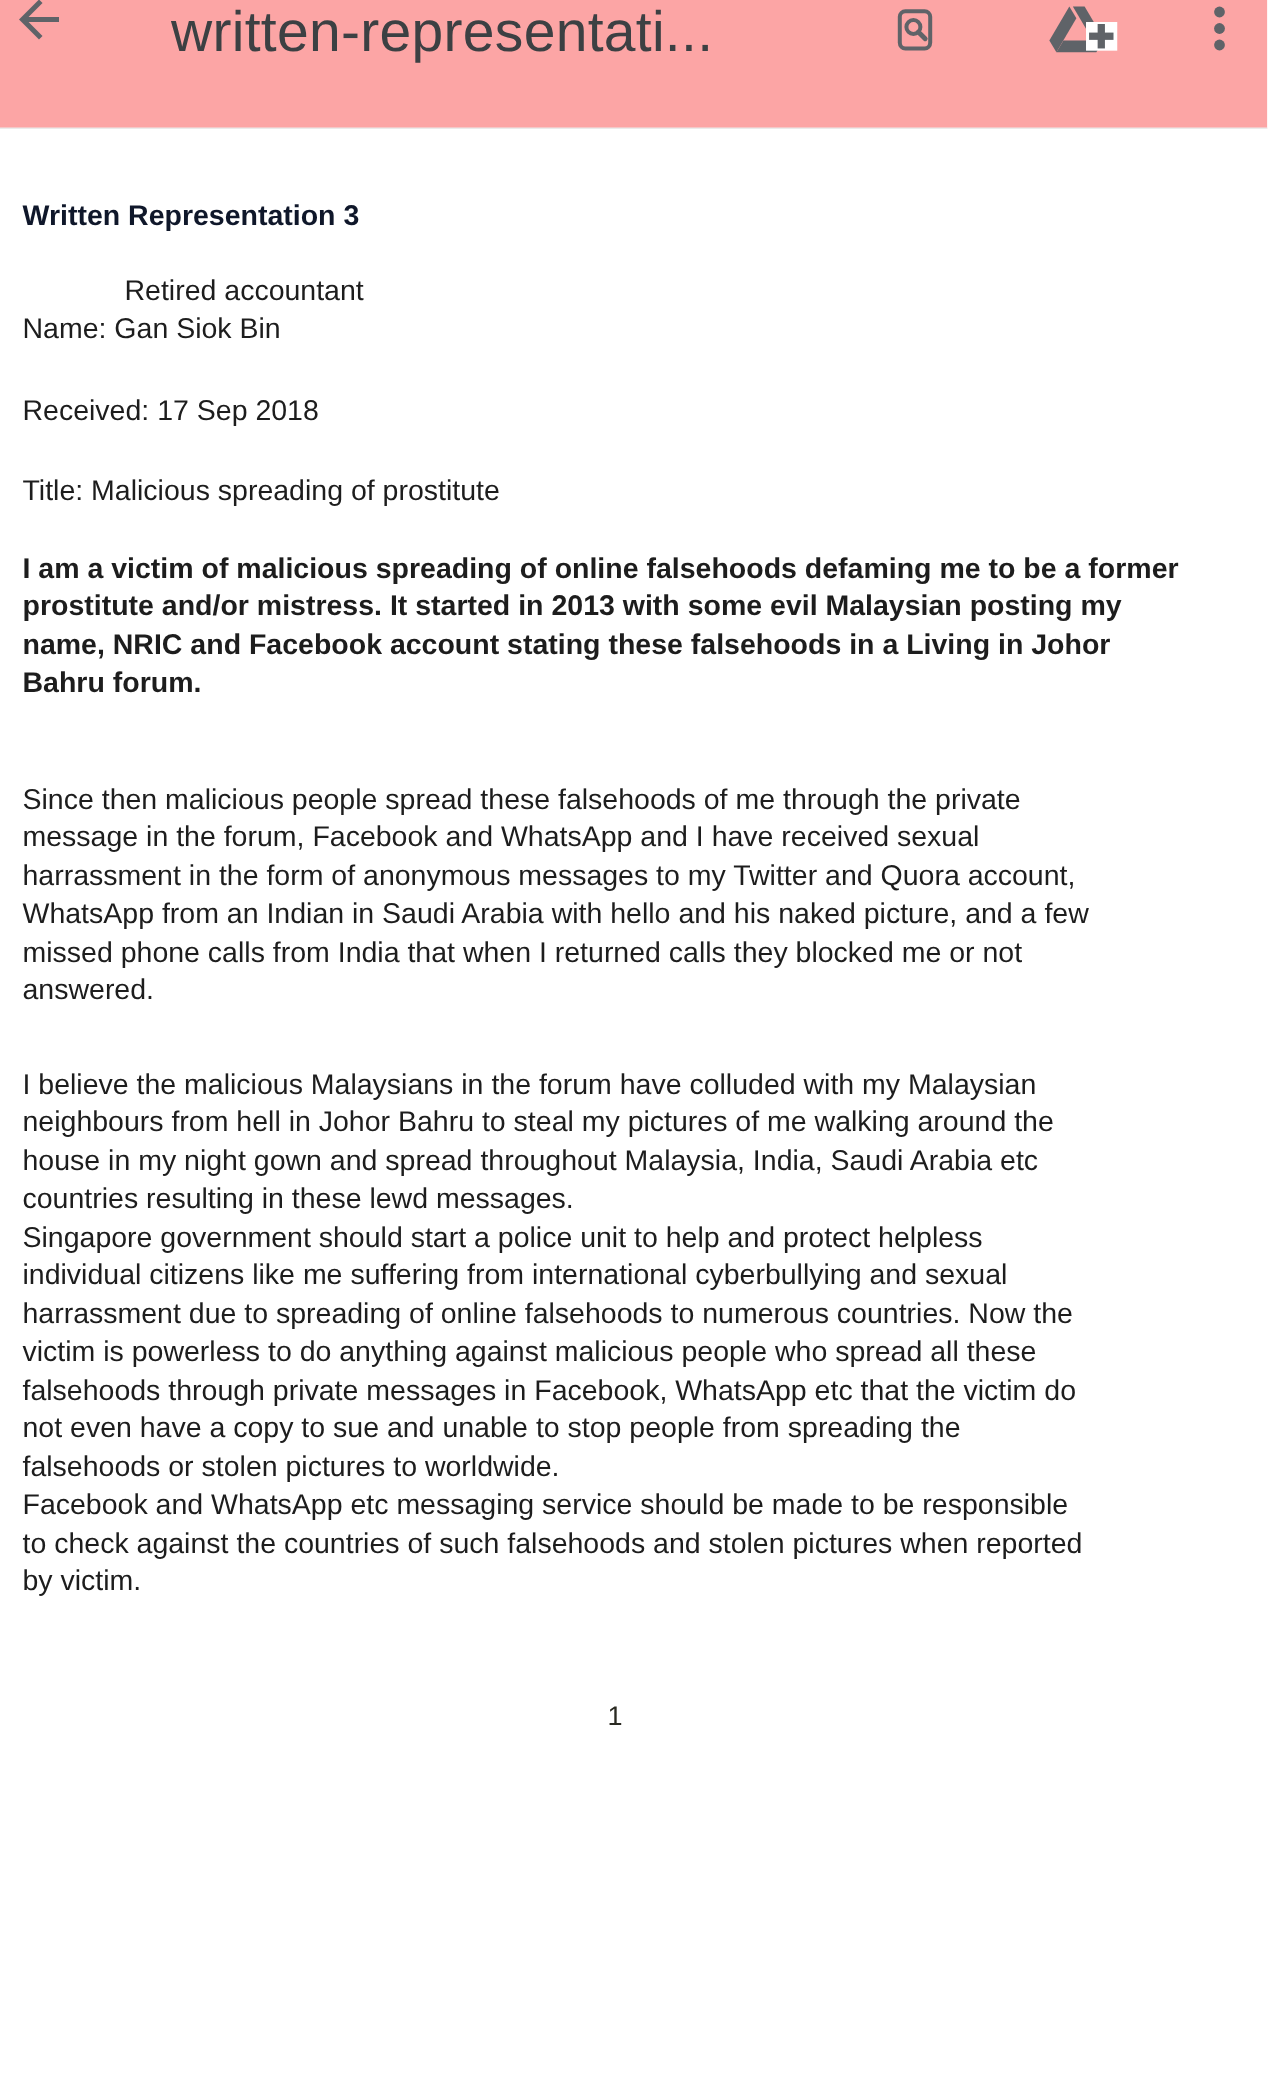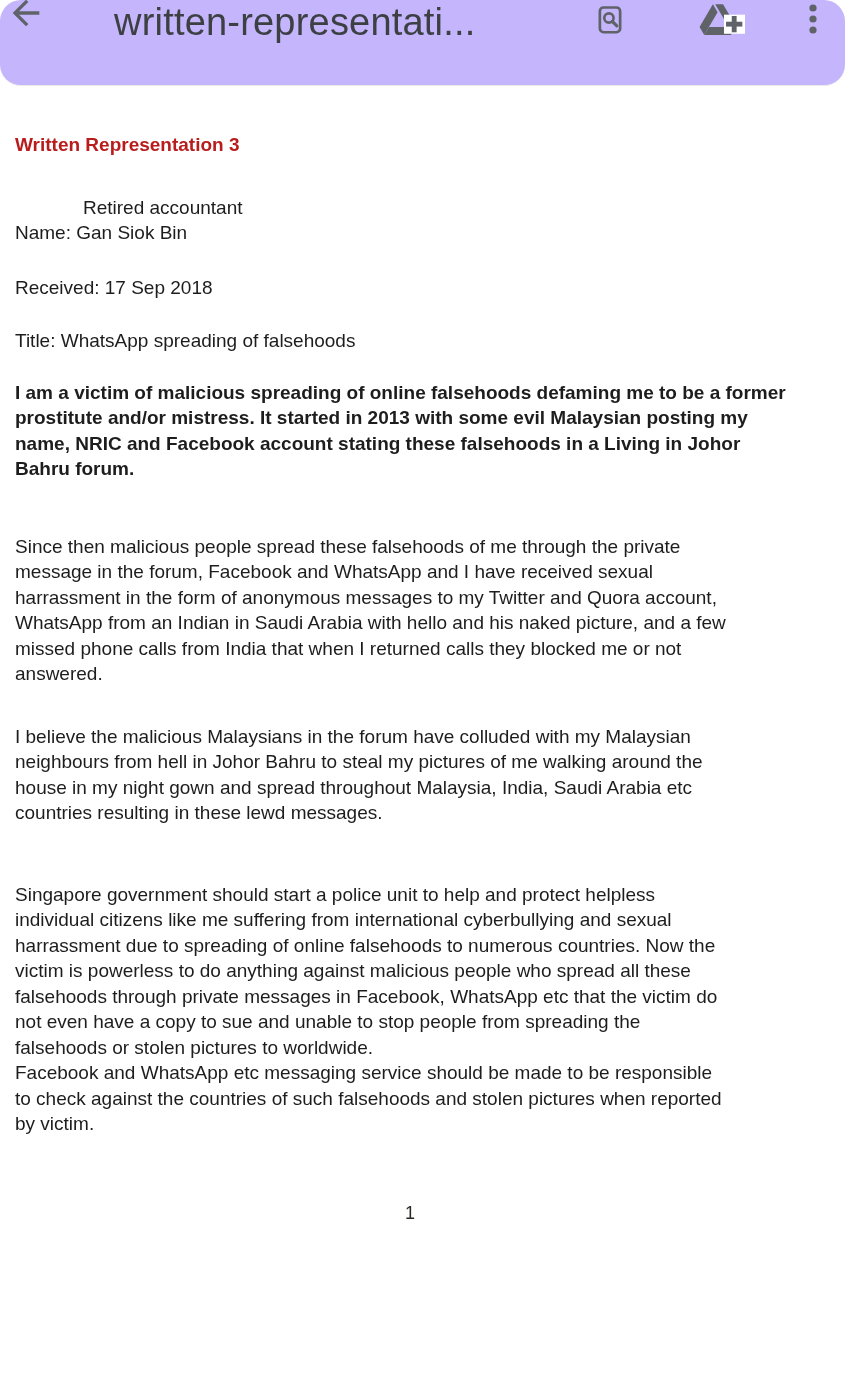--- a/index.html
+++ b/index.html
@@ -10,24 +10,23 @@
     height: 1390px;
     background: #ffffff;
     overflow: hidden;
     font-family: "Liberation Sans", sans-serif;
   }
 
   
   .appbar {
     position: relative;
     height: 86px;
-    background: #c4b5fd;
+    background: #fca5a5;
     border-bottom: 1px solid #ebebeb;
     overflow: hidden;
-    border-radius: 21px;
   }
   .back-btn {
     position: absolute;
     left: 6px; top: -9px;
     width: 44px; height: 44px;
     border: none; background: transparent;
     cursor: pointer; padding: 0;
   }
   .back-btn svg { width: 40px; height: 40px; display: block; }
   .appbar-title {
@@ -62,31 +61,31 @@
   }
   .doc-text {
     font-size: 19px;
     line-height: 25.5px;
     white-space: pre-line;
   }
   .doc-heading {
     font-size: 19px;
     line-height: 25.5px;
     font-weight: bold;
-    color: #b91c1c;
-    margin-bottom: 37px;
+    color: #0f172a;
+    margin-bottom: 24px;
   }
   .name-block { margin-bottom: 29px; }
   .name-line2 { padding-left: 68px; }
   .received-line { margin-bottom: 28px; }
   .title-line { margin-bottom: 26px; }
   .salutation-line { margin-bottom: 50px; }
   .para-1 { margin-bottom: 52px; font-weight: bold; }
   .para-2 { margin-bottom: 37px; }
-  .para-3 { margin-bottom: 56px; }
+  .para-3 { }
   .para-4 { }
   .para-5 { margin-bottom: 0; }
   .page-number {
     margin-top: 66px;
     text-align: center;
     font-size: 18px;
     color: #2a2a22;
   }
 </style>
 </head>
@@ -142,21 +141,21 @@
   <main class="page">
     <h1 class="doc-heading">Written Representation 3</h1>
 
     <div class="name-block">
       <div class="doc-text name-line2">Retired accountant</div>
       <div class="doc-text">Name: Gan Siok Bin</div>
     </div>
 
     <div class="doc-text received-line">Received: 17 Sep 2018</div>
 
-    <div class="doc-text title-line">Title: WhatsApp spreading of falsehoods</div>
+    <div class="doc-text title-line">Title: Malicious spreading of prostitute</div>
 
 
     <p class="doc-text para-1">I am a victim of malicious spreading of online falsehoods defaming me to be a former
 prostitute and/or mistress. It started in 2013 with some evil Malaysian posting my
 name, NRIC and Facebook account stating these falsehoods in a Living in Johor
 Bahru forum.</p>
     <p class="doc-text para-2">Since then malicious people spread these falsehoods of me through the private
 message in the forum, Facebook and WhatsApp and I have received sexual
 harrassment in the form of anonymous messages to my Twitter and Quora account,
 WhatsApp from an Indian in Saudi Arabia with hello and his naked picture, and a few

